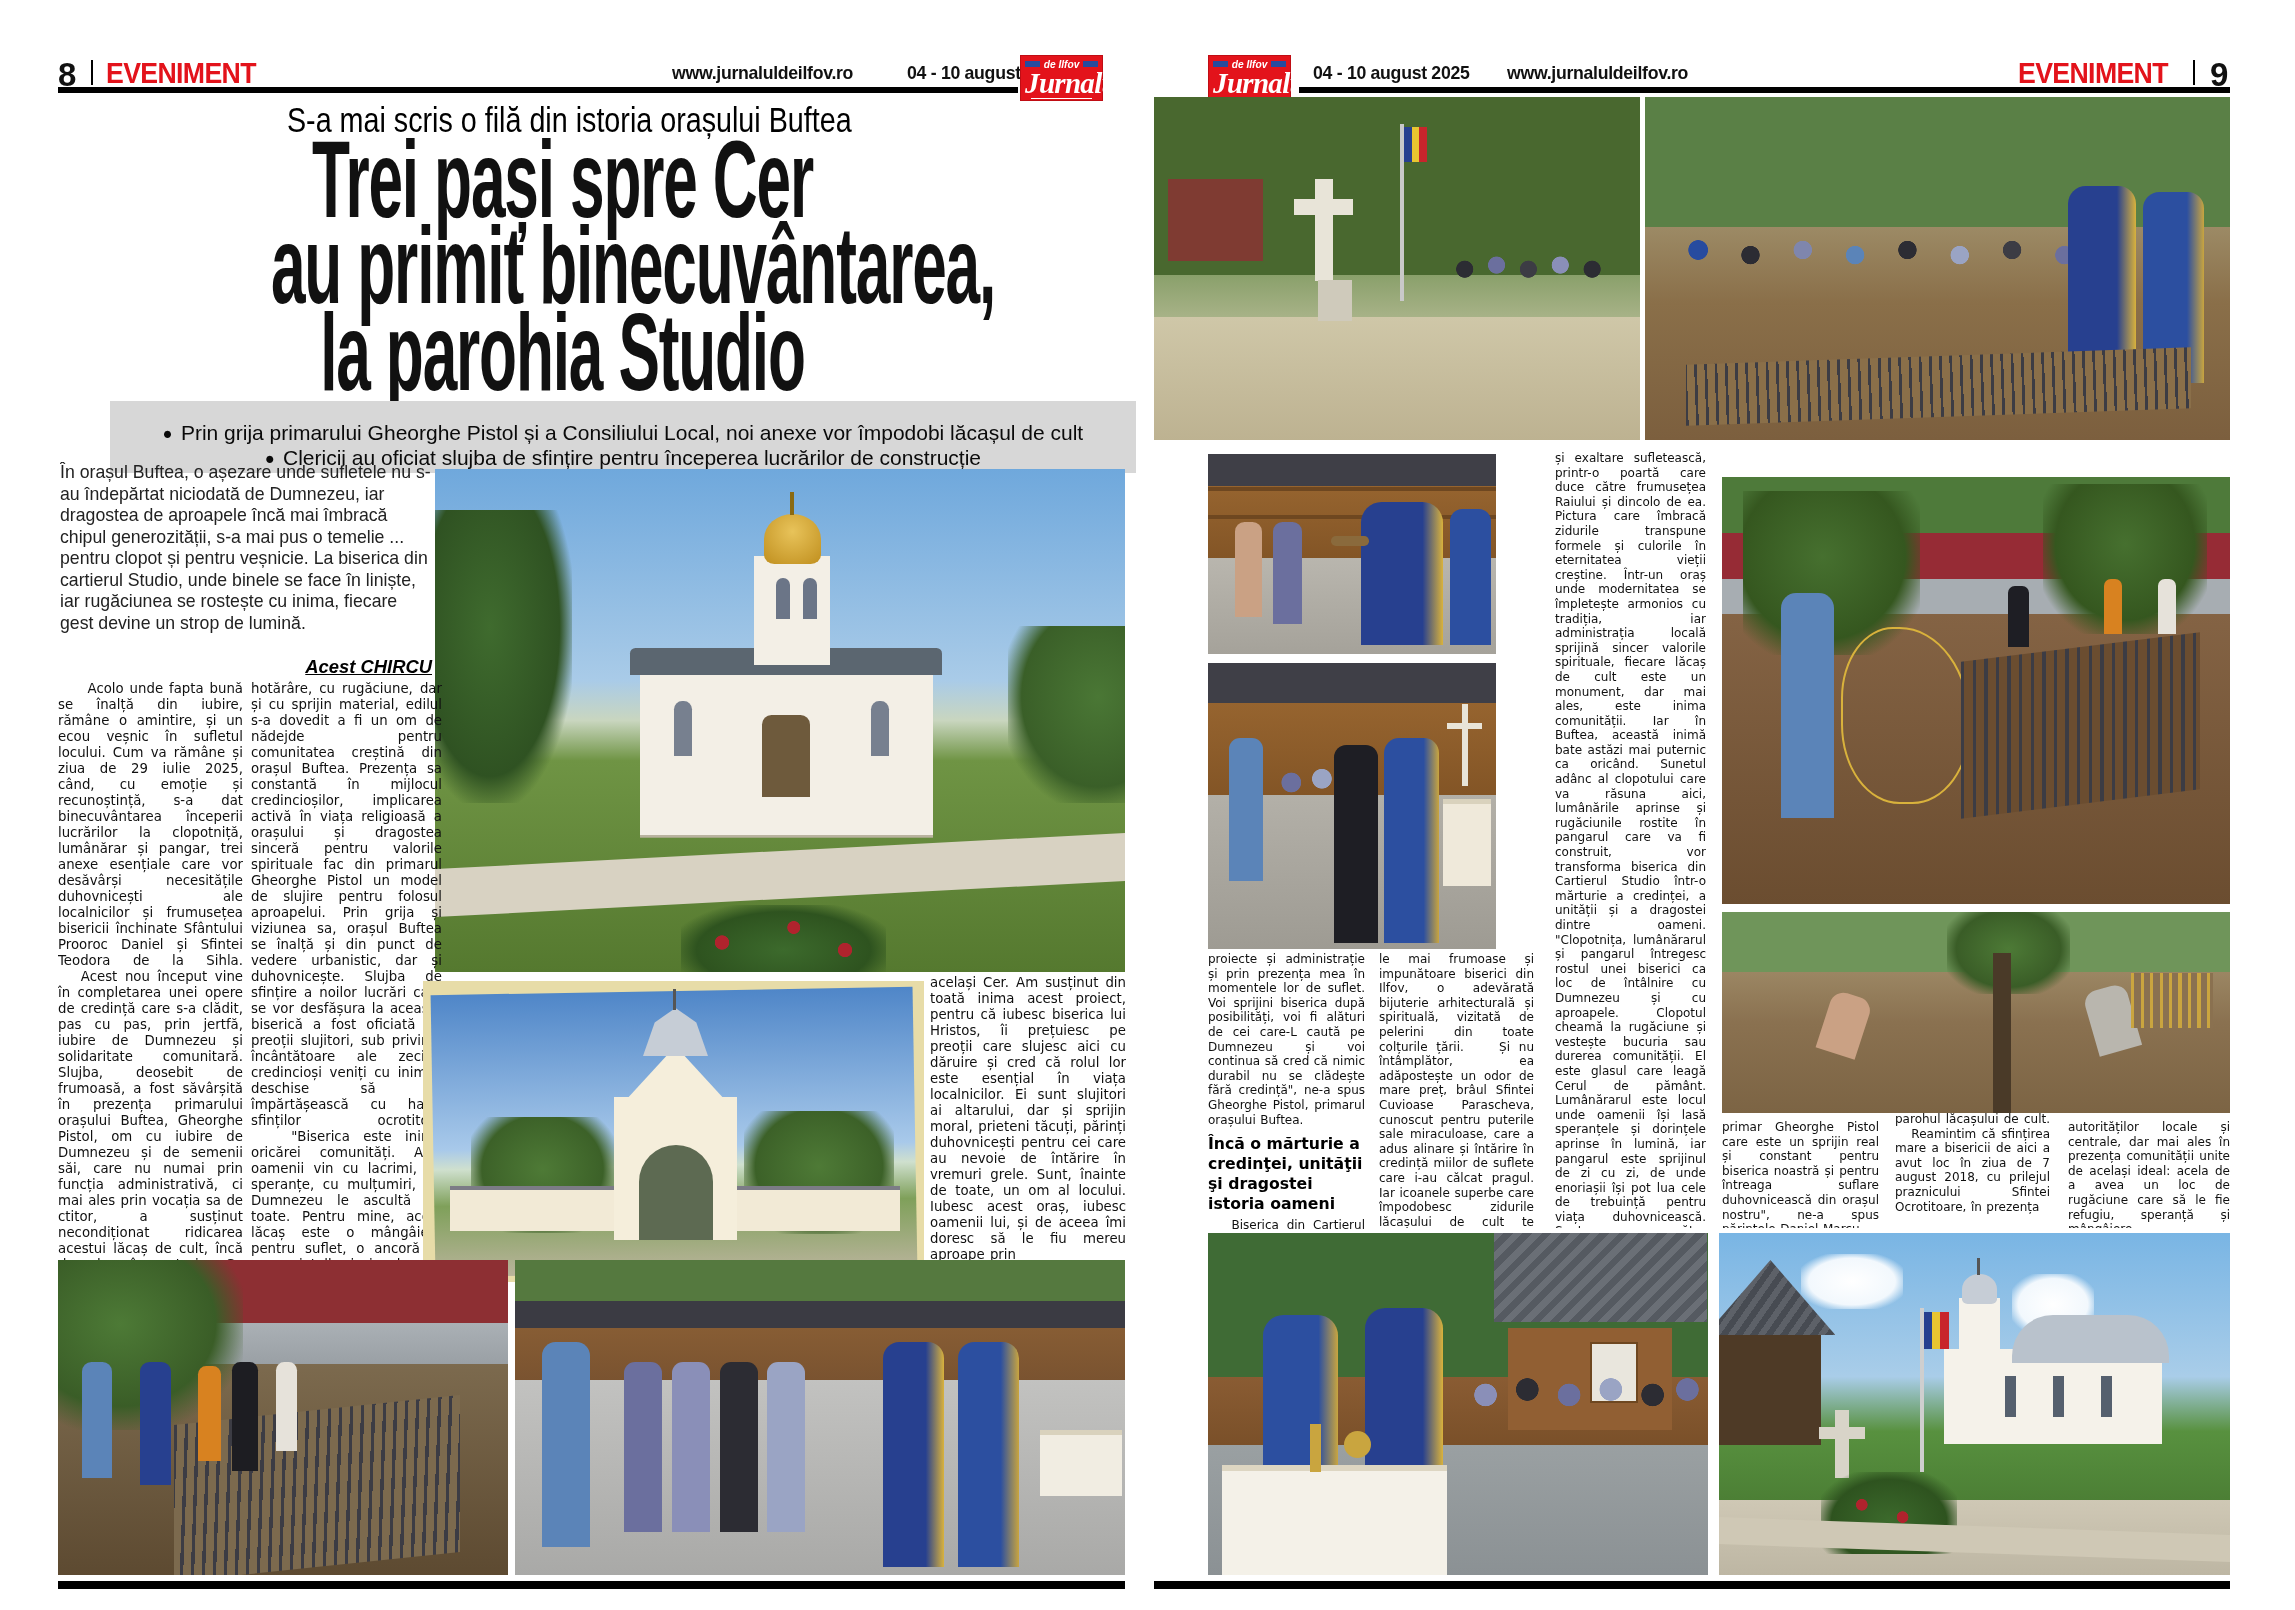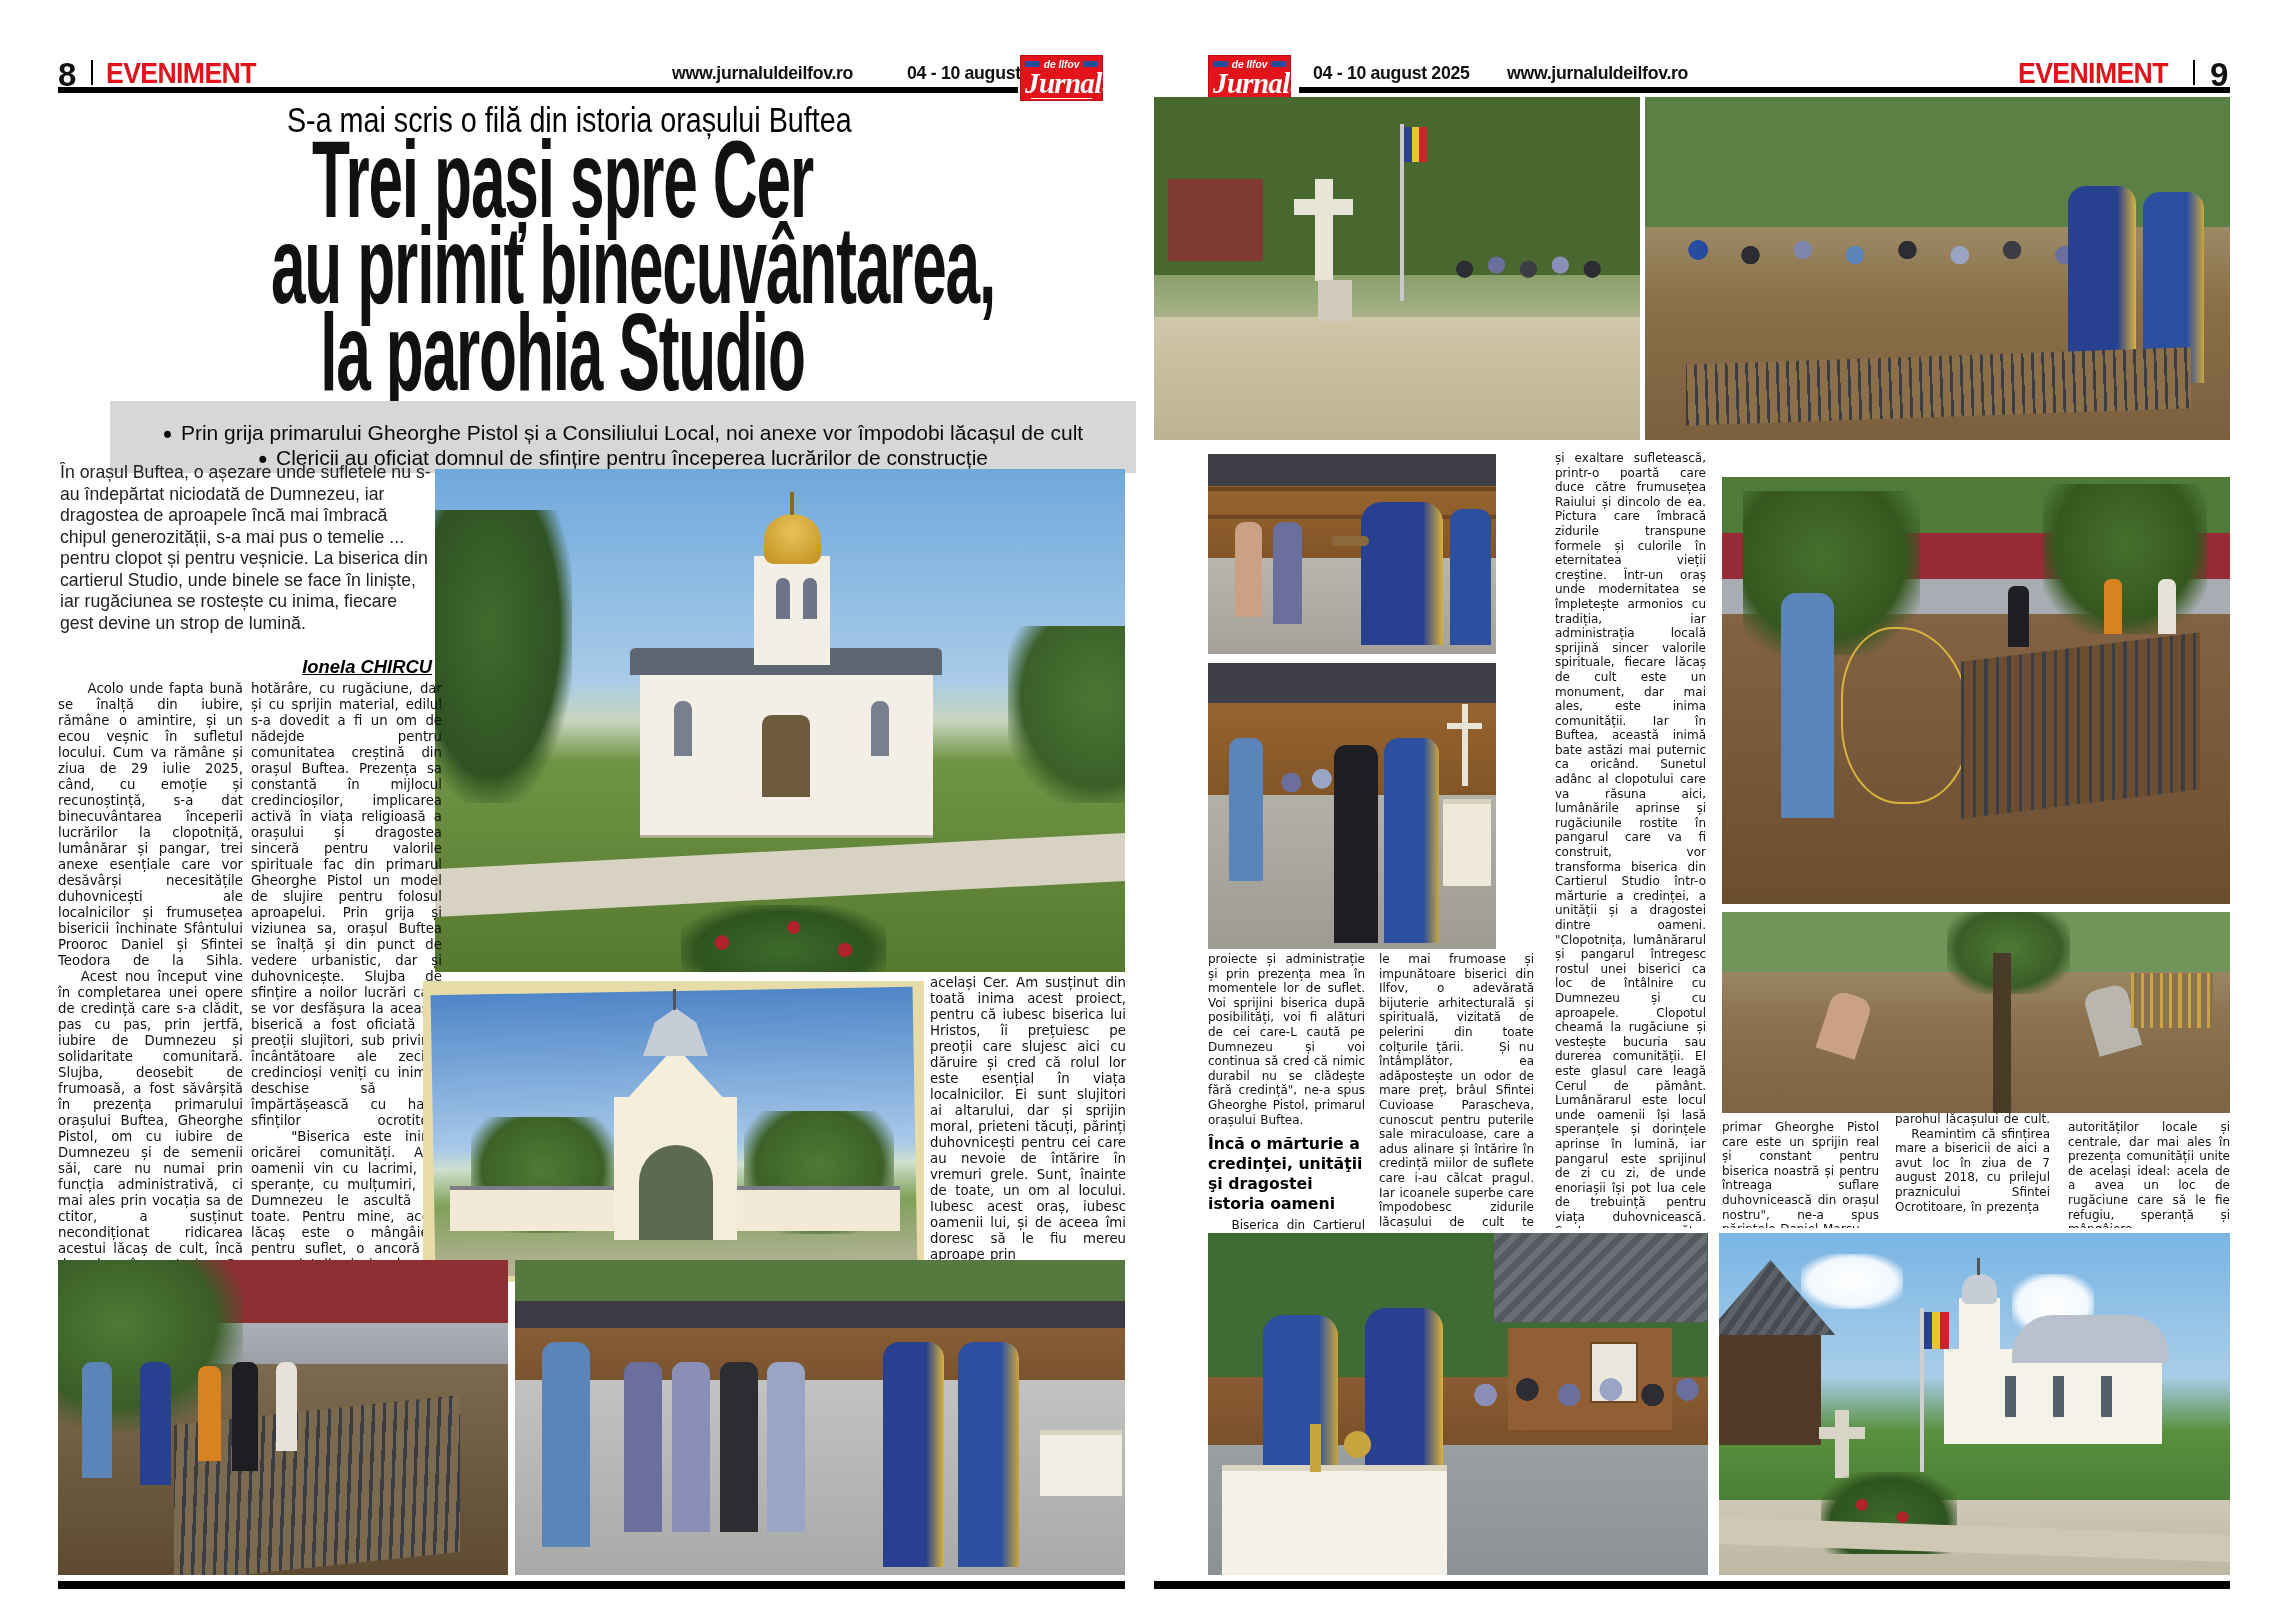--- a/index.html
+++ b/index.html
@@ -79,26 +79,26 @@
     </div>
     <div class="hl" style="top:138px;">Trei pași spre Cer</div>
     <div class="hl" style="top:224px;">au primit binecuvântarea,</div>
     <div class="hl" style="top:311px;">la parohia Studio</div>
 
     <div class="band" style="left:110px;top:401px;width:1026px;height:53px;padding-top:19px;">
       <div class="line">
         <span class="dot">●</span><span>Prin grija primarului Gheorghe Pistol și a Consiliului Local, noi anexe vor împodobi lăcașul de cult</span>
       </div>
       <div class="line">
-        <span class="dot">●</span><span>Clericii au oficiat domnul de sfințire pentru începerea lucrărilor de construcție</span>
+        <span class="dot">●</span><span>Clericii au oficiat slujba de sfințire pentru începerea lucrărilor de construcție</span>
       </div>
     </div>
 
     <div class="abs lede" style="left:60px;top:462px;width:372px;height:194px;overflow:hidden;">În orașul Buftea, o așezare unde sufletele nu s-au îndepărtat niciodată de Dumnezeu, iar dragostea de aproapele încă mai îmbracă chipul generozității, s-a mai pus o temelie ... pentru clopot și pentru veșnicie. La biserica din cartierul Studio, unde binele se face în liniște, iar rugăciunea se rostește cu inima, fiecare gest devine un strop de lumină.</div>
-    <div class="abs byline" style="left:60px;top:656px;width:372px;">Ionela CHIRCU</div>
+    <div class="abs byline" style="left:60px;top:656px;width:372px;">Acest CHIRCU</div>
 
     <figure class="ph" style="left:435px;top:469px;width:690px;height:503px;margin:0;
       background:linear-gradient(180deg,#6fa8dc 0%,#a9cbe8 42%,#c9d6bf 50%,#6f9444 58%,#55792f 100%);">
       <div class="s" style="left:-27px;top:41px;width:164px;height:293px;background:radial-gradient(ellipse at 50% 40%,#3f6b2e 0%,#2f5222 60%,transparent 75%);"></div>
       <div class="s" style="left:573px;top:157px;width:150px;height:177px;background:radial-gradient(ellipse at 60% 40%,#4a7735 0%,#3a5f28 60%,transparent 78%);"></div>
       <div class="s" style="left:205px;top:196px;width:293px;height:170px;background:#f3efe6;box-shadow:0 2.7px 0 #b9b39f;"></div>
       <div class="s" style="left:195px;top:179px;width:312px;height:27px;background:#5b6670;border-radius:5.5px 5.5px 0 0;"></div>
       <div class="s" style="left:319px;top:87px;width:76px;height:109px;background:#f3efe6;"></div>
       <div class="s" style="left:329px;top:45px;width:57px;height:50px;background:radial-gradient(circle at 50% 35%,#e8c35a,#c08f1e);border-radius:50% 50% 18% 18%;"></div>
       <div class="s" style="left:355px;top:23px;width:4.1px;height:23px;background:#8a6a12;"></div>

